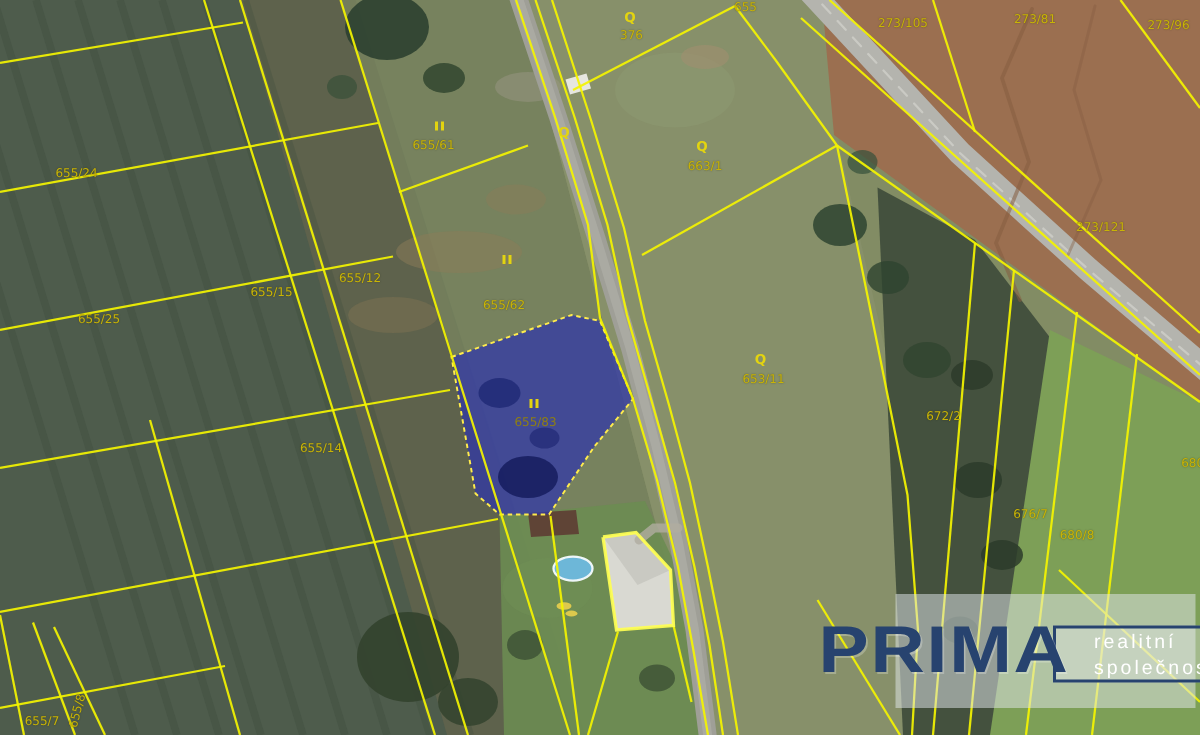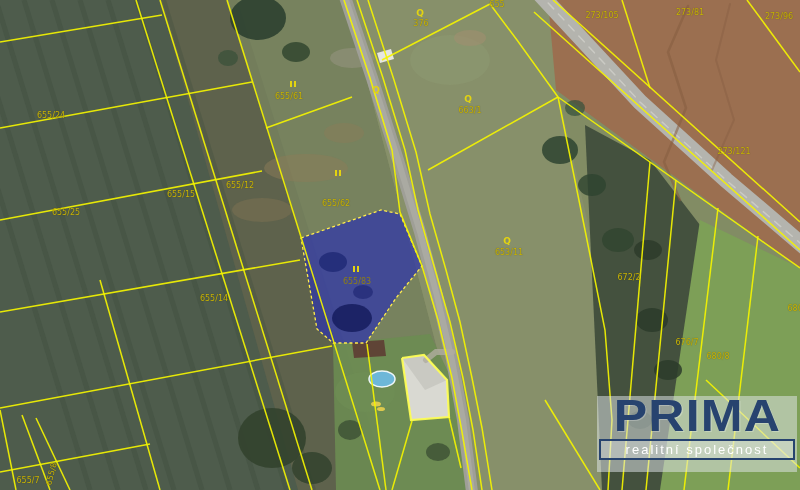--- a/index.html
+++ b/index.html
@@ -15,21 +15,21 @@
     text-shadow:0 0 1px rgba(40,40,0,.6);
   }
   .plabel.dk{color:#8f7f12;text-shadow:none;}
   .psym{position:absolute;transform:translate(-50%,-50%);color:#e3d410;}
   .psym .bars{display:flex;gap:2px;}
   .psym .bars i{display:block;width:2px;height:6px;background:#e3d410;}
   .psym.q{font-size:9px;font-weight:bold;line-height:9px;}
   .logo{
     position:absolute;left:597px;top:396px;width:200px;height:76px;
     background:rgba(224,230,233,.52);
-    display:flex;flex-direction:column;align-items:center;
+    display:flex;flex-direction:row;align-items:center;justify-content:center;
   }
   .brand{
     font-family:"Liberation Sans", sans-serif;font-weight:bold;font-size:44px;
     line-height:40px;letter-spacing:1px;color:#27436f;
     transform:scaleX(1.14);transform-origin:center;
     text-shadow:1px 1px 0 rgba(255,255,255,.25);
   }
   .tagline-box{
     margin-top:3px;border:2px solid #27436f;padding:0 25px;
     font-family:"Liberation Sans", sans-serif;font-size:13px;line-height:17px;

